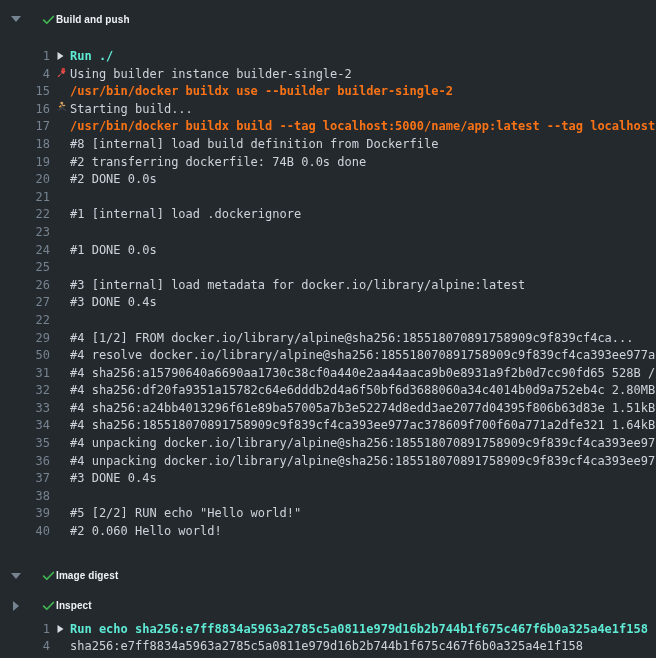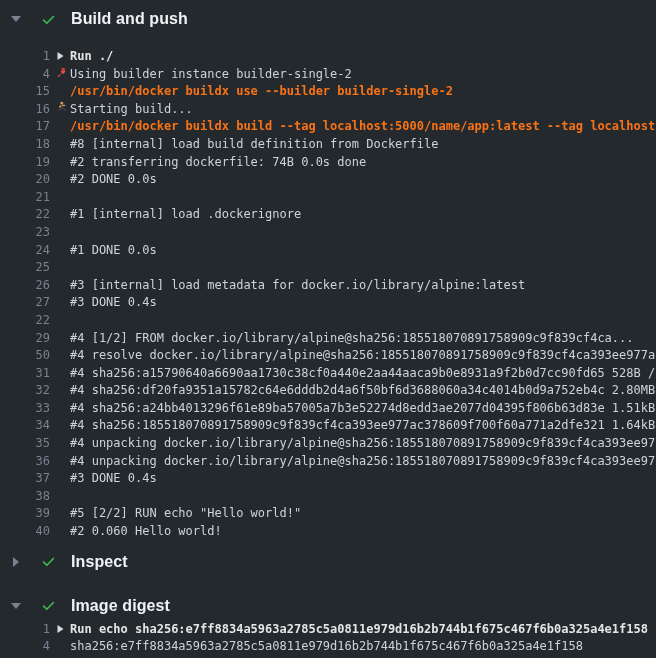--- a/index.html
+++ b/index.html
@@ -23,40 +23,39 @@
     border-left:5px solid transparent; border-right:5px solid transparent;
     border-top:6px solid #768390;
   }
   .collapsed .caret {
     border-top:5px solid transparent; border-bottom:5px solid transparent;
     border-left:6px solid #768390; border-right:none;
     margin-left:13px; margin-right:2px;
   }
   .check { margin-left:20px; flex:none; display:flex; align-items:center; }
   .section-title {
-    margin-left:15px;
     font-family:"Liberation Sans", sans-serif;
-    font-size:16px; font-weight:bold; color:#eef2f5;
+    font-size:10px; font-weight:bold; color:#eef2f5;
     letter-spacing:.1px;
   }
 
   
   .log-body { overflow:hidden; }
   .log-body.first { padding-top:10px; padding-bottom:6px; }
   .log-line {
     display:flex; height:17.6px; line-height:17.6px;
     white-space:pre; overflow:hidden;
   }
   .line-num {
     width:50px; flex:none; text-align:right; color:#768390;
     user-select:none; cursor:pointer;
   }
   .line-text { margin-left:20px; flex:none; white-space:pre; }
   .line-text.cmd { color:#f97316; font-weight:bold; }
-  .line-text.group { font-weight:bold; color:#e5e5e5; }
+  .line-text.group { font-weight:bold; color:#5eead4; }
   .inline-icon {
     display:inline-block; width:16px; margin-left:-18px; margin-right:2px;
     vertical-align:-1px;
   }
   .inline-icon svg { display:block; margin:0 auto; }
 </style>
 </head>
 <body>
 
 <div class="log-viewer">
@@ -104,38 +103,38 @@
       <div class="log-line"><span class="line-num">33</span><span class="line-text">#4 sha256:a24bb4013296f61e89ba57005a7b3e52274d8edd3ae2077d04395f806b63d83e 1.51kB /</span></div>
       <div class="log-line"><span class="line-num">34</span><span class="line-text">#4 sha256:185518070891758909c9f839cf4ca393ee977ac378609f700f60a771a2dfe321 1.64kB /</span></div>
       <div class="log-line"><span class="line-num">35</span><span class="line-text">#4 unpacking docker.io/library/alpine@sha256:185518070891758909c9f839cf4ca393ee977a</span></div>
       <div class="log-line"><span class="line-num">36</span><span class="line-text">#4 unpacking docker.io/library/alpine@sha256:185518070891758909c9f839cf4ca393ee977a</span></div>
       <div class="log-line"><span class="line-num">37</span><span class="line-text">#3 DONE 0.4s</span></div>
       <div class="log-line"><span class="line-num">38</span><span class="line-text"></span></div>
       <div class="log-line"><span class="line-num">39</span><span class="line-text">#5 [2/2] RUN echo "Hello world!"</span></div>
       <div class="log-line"><span class="line-num">40</span><span class="line-text">#2 0.060 Hello world!</span></div>
     </div>
 
+  <div class="section-header short gap-top">
+    <span class="caret"></span>
+    <span class="check">
+      <svg width="15" height="15" viewBox="0 0 16 16">
+          <path d="M2.8 8.6l3.4 3.4L13.2 4.8" stroke="#3fb950" stroke-width="1.8" fill="none" stroke-linecap="round" stroke-linejoin="round"></path>
+        </svg>
+    </span>
+    <span class="section-title">Image digest</span>
+  </div>
+
   <div class="section-header short collapsed">
     <span class="caret"></span>
     <span class="check">
       <svg width="15" height="15" viewBox="0 0 16 16">
           <path d="M2.8 8.6l3.4 3.4L13.2 4.8" stroke="#3fb950" stroke-width="1.8" fill="none" stroke-linecap="round" stroke-linejoin="round"></path>
         </svg>
     </span>
     <span class="section-title">Inspect</span>
-  </div>
-
-  <div class="section-header short gap-top">
-    <span class="caret"></span>
-    <span class="check">
-      <svg width="15" height="15" viewBox="0 0 16 16">
-          <path d="M2.8 8.6l3.4 3.4L13.2 4.8" stroke="#3fb950" stroke-width="1.8" fill="none" stroke-linecap="round" stroke-linejoin="round"></path>
-        </svg>
-    </span>
-    <span class="section-title">Image digest</span>
   </div>
   <div class="log-body">
       <div class="log-line"><span class="line-num">1</span><span class="line-text group"><span class="inline-icon"><svg width="9" height="10" viewBox="0 0 8 10">
               <path d="M1 1l6 4-6 4z" fill="#d6dce2"></path>
             </svg></span>Run echo sha256:e7ff8834a5963a2785c5a0811e979d16b2b744b1f675c467f6b0a325a4e1f158</span></div>
       <div class="log-line"><span class="line-num">4</span><span class="line-text">sha256:e7ff8834a5963a2785c5a0811e979d16b2b744b1f675c467f6b0a325a4e1f158</span></div>
     </div>
 
 </div>
 

